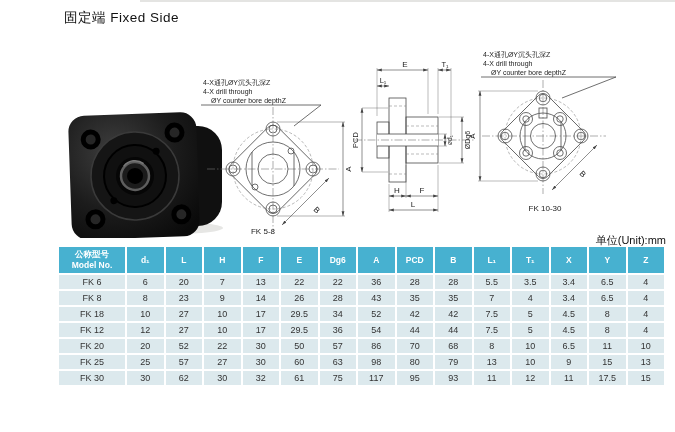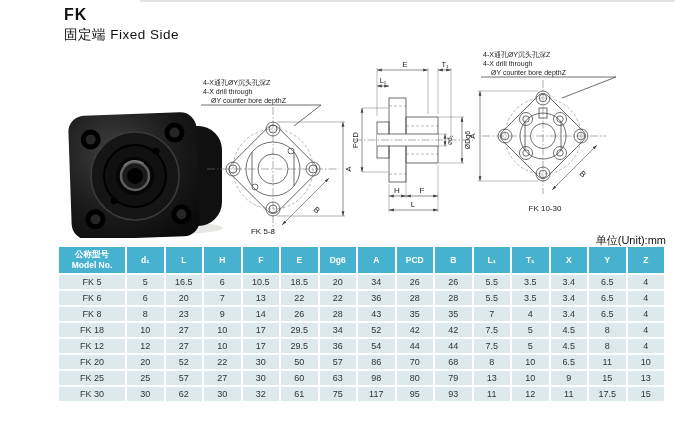--- a/index.html
+++ b/index.html
@@ -45,21 +45,20 @@
       </pattern>
       <radialGradient id="pg" cx="35%" cy="30%" r="85%">
         <stop offset="0%" stop-color="#3e3e3e"></stop>
         <stop offset="55%" stop-color="#1c1c1c"></stop>
         <stop offset="100%" stop-color="#0a0a0a"></stop>
       </radialGradient>
     </defs>
   </svg>
 
   <div class="title-block">
-    <div class="title-code">FK</div>
     <div class="title-sub">
       <span>固定端</span>
       <span>Fixed Side</span>
     </div>
   </div>
 
   <svg class="abs" style="left:54px; top:88px" width="186" height="150" viewBox="0 0 186 150">
     <ellipse cx="95" cy="140" rx="74" ry="7" fill="#e6e6e4"></ellipse>
     <rect x="90" y="38" width="78" height="100" rx="24" fill="#101010"></rect>
     <g transform="rotate(-2 80 88)">
@@ -221,37 +220,20 @@
           <th>B</th>
           <th>L₁</th>
           <th>T₁</th>
           <th>X</th>
           <th>Y</th>
           <th>Z</th>
         </tr>
     </thead>
     <tbody>
         <tr>
-          <td>FK 5</td>
-          <td>5</td>
-          <td>16.5</td>
-          <td>6</td>
-          <td>10.5</td>
-          <td>18.5</td>
-          <td>20</td>
-          <td>34</td>
-          <td>26</td>
-          <td>26</td>
-          <td>5.5</td>
-          <td>3.5</td>
-          <td>3.4</td>
-          <td>6.5</td>
-          <td>4</td>
-        </tr>
-        <tr>
           <td>FK 6</td>
           <td>6</td>
           <td>20</td>
           <td>7</td>
           <td>13</td>
           <td>22</td>
           <td>22</td>
           <td>36</td>
           <td>28</td>
           <td>28</td>

